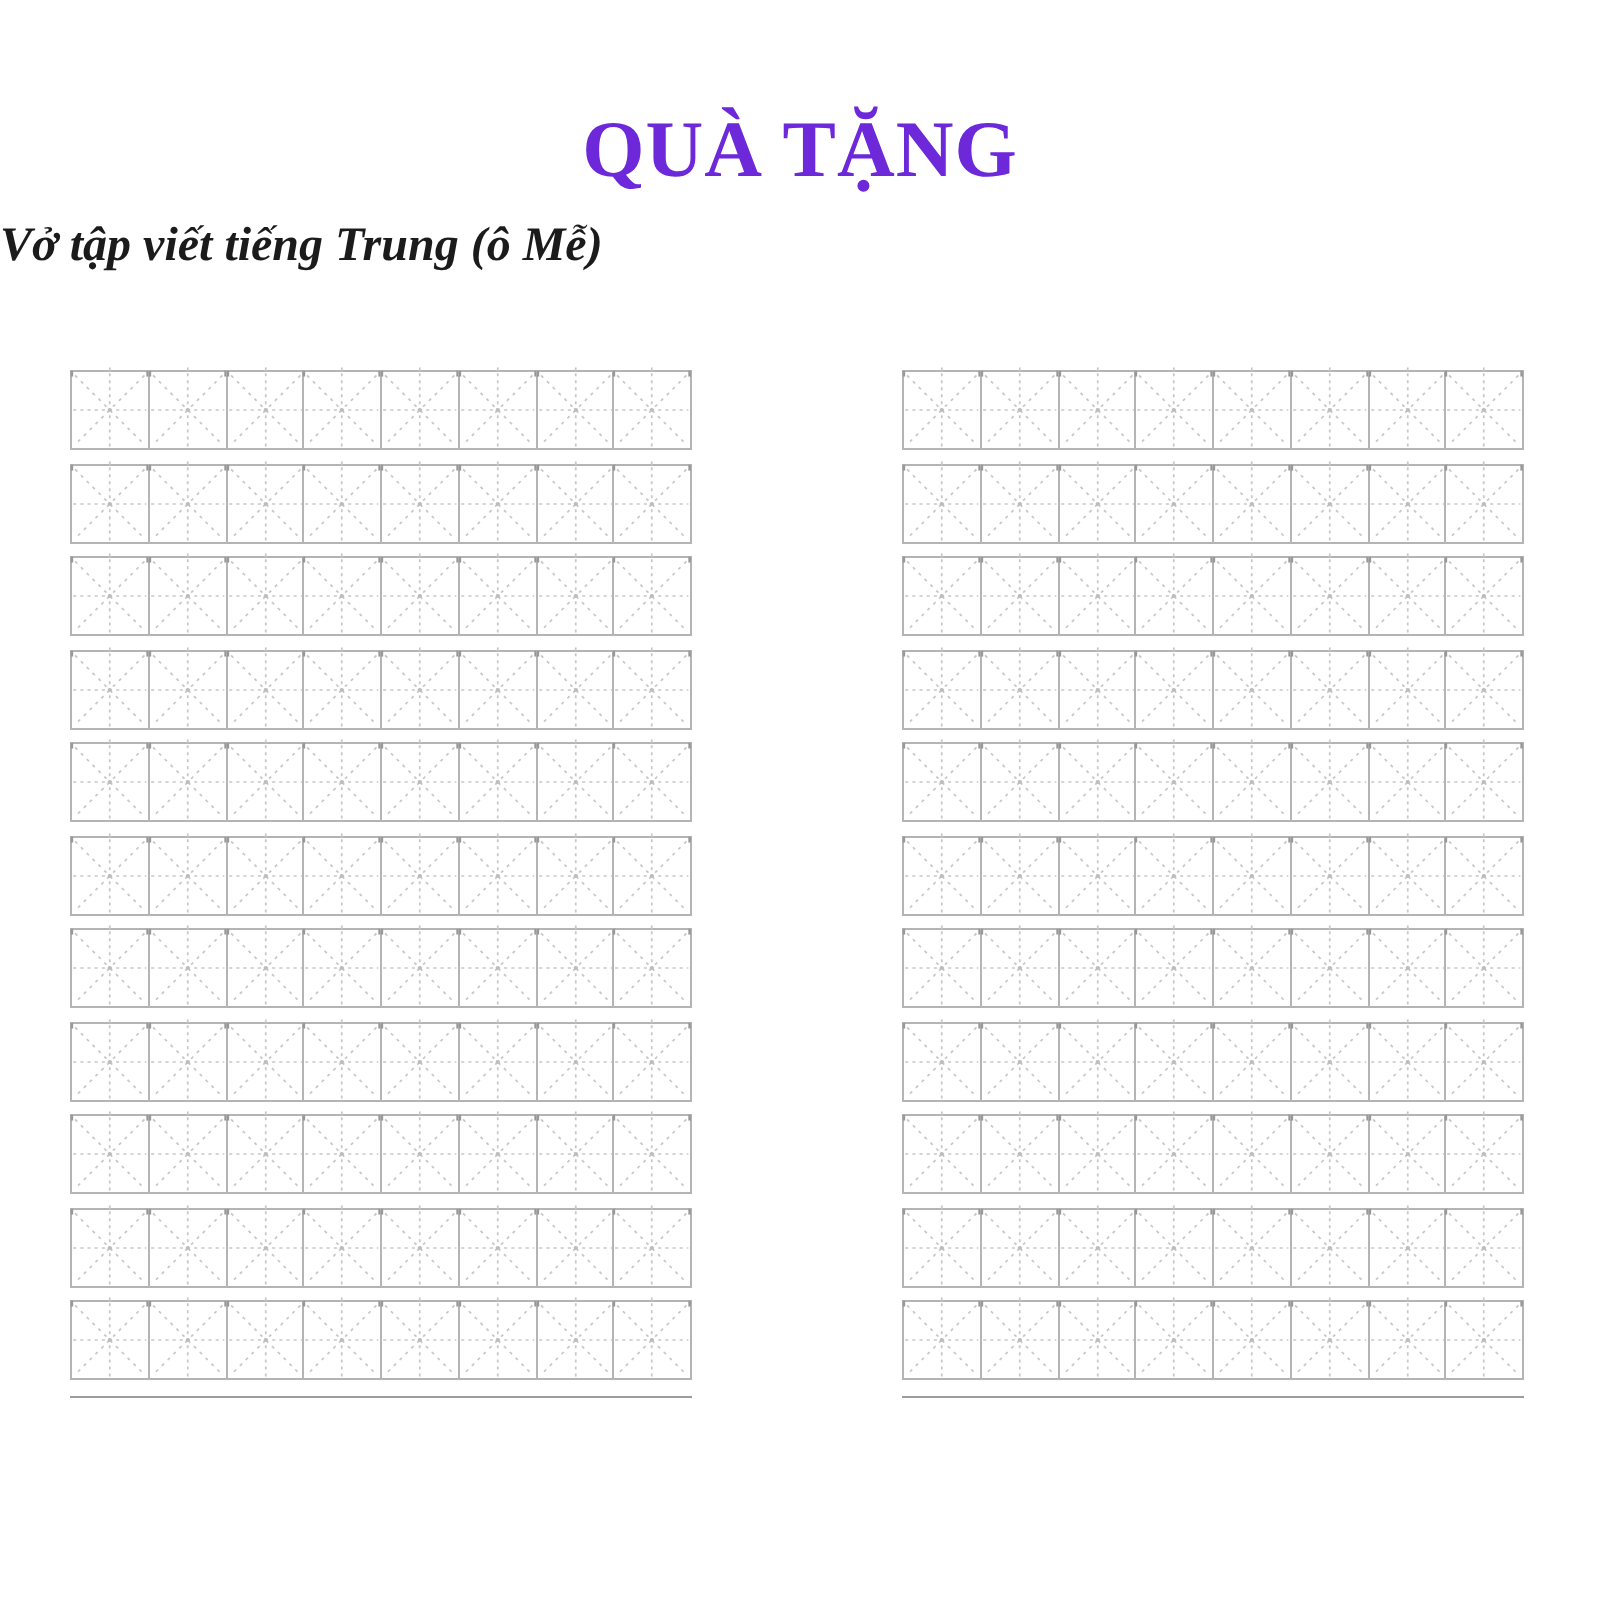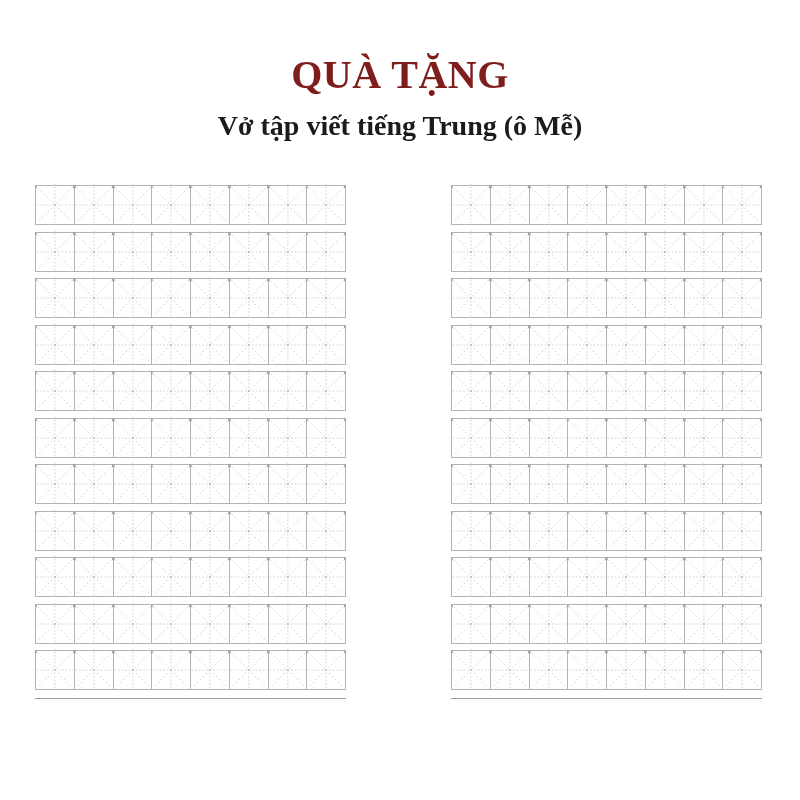--- a/index.html
+++ b/index.html
@@ -25,24 +25,24 @@
     font-weight: bold;
     letter-spacing: 0.5px;
     color: #1b1b1b;
     margin: 0;
   }
   .subtitle {
     position: absolute;
     top: 110px;
     left: 0;
     right: 0;
-    text-align: center;
-    font-size: 28px;
+    font-size: 24px;
     line-height: 1.15;
     font-weight: bold;
+    font-style: italic;
     color: #1b1b1b;
     margin: 0;
   }
   .pages {
     position: absolute;
     top: 185px;
     left: 35px;
     width: 727px;
     display: flex;
     justify-content: space-between;
@@ -78,21 +78,21 @@
   .page-rule {
     margin-top: 8px;
     height: 0;
     border-top: 1px solid #9c9c9c;
   }
 </style>
 </head>
 <body style="background: rgb(255, 255, 255);">
 
 <div class="sheet">
-  <h1 class="title" style="color: #7f1d1d;">QUÀ TẶNG</h1>
+  <h1 class="title" style="color: #6d28d9;">QUÀ TẶNG</h1>
   <h2 class="subtitle" style="color: rgb(27, 27, 27);">Vở tập viết tiếng Trung (ô Mễ)</h2>
   <div class="pages">
       <div class="page">
         <div class="grid-row">
           <div class="mi-cell" style="border-color: rgb(180, 180, 180);">
             <svg viewBox="0 0 39 40" preserveAspectRatio="none">
               <line x1="0.6" y1="20" x2="38.4" y2="20" stroke="#c7c7c7" stroke-width="0.9" stroke-dasharray="1.6 2.1"></line>
               <line x1="19.5" y1="0.6" x2="19.5" y2="39.4" stroke="#c7c7c7" stroke-width="0.9" stroke-dasharray="1.6 2.1"></line>
               <line x1="1.6" y1="1.8" x2="37.4" y2="38.2" stroke="#c7c7c7" stroke-width="0.9" stroke-dasharray="1.6 2.7"></line>
               <line x1="37.4" y1="1.8" x2="1.6" y2="38.2" stroke="#c7c7c7" stroke-width="0.9" stroke-dasharray="1.6 2.7"></line>

